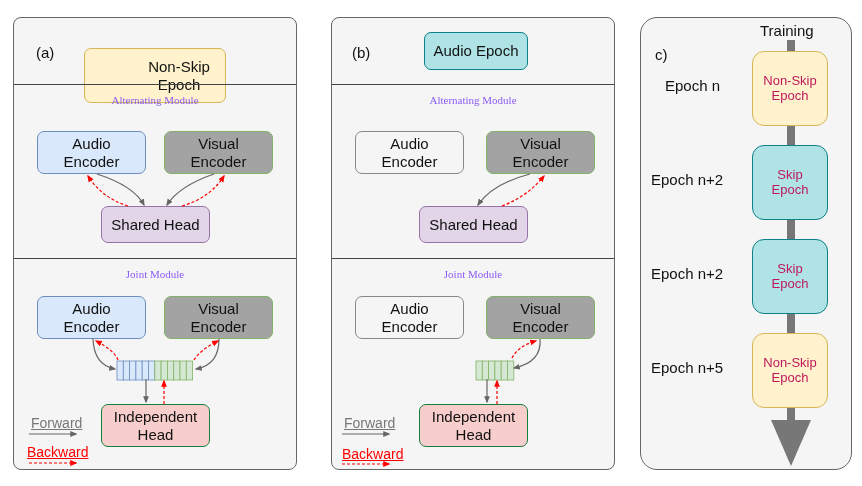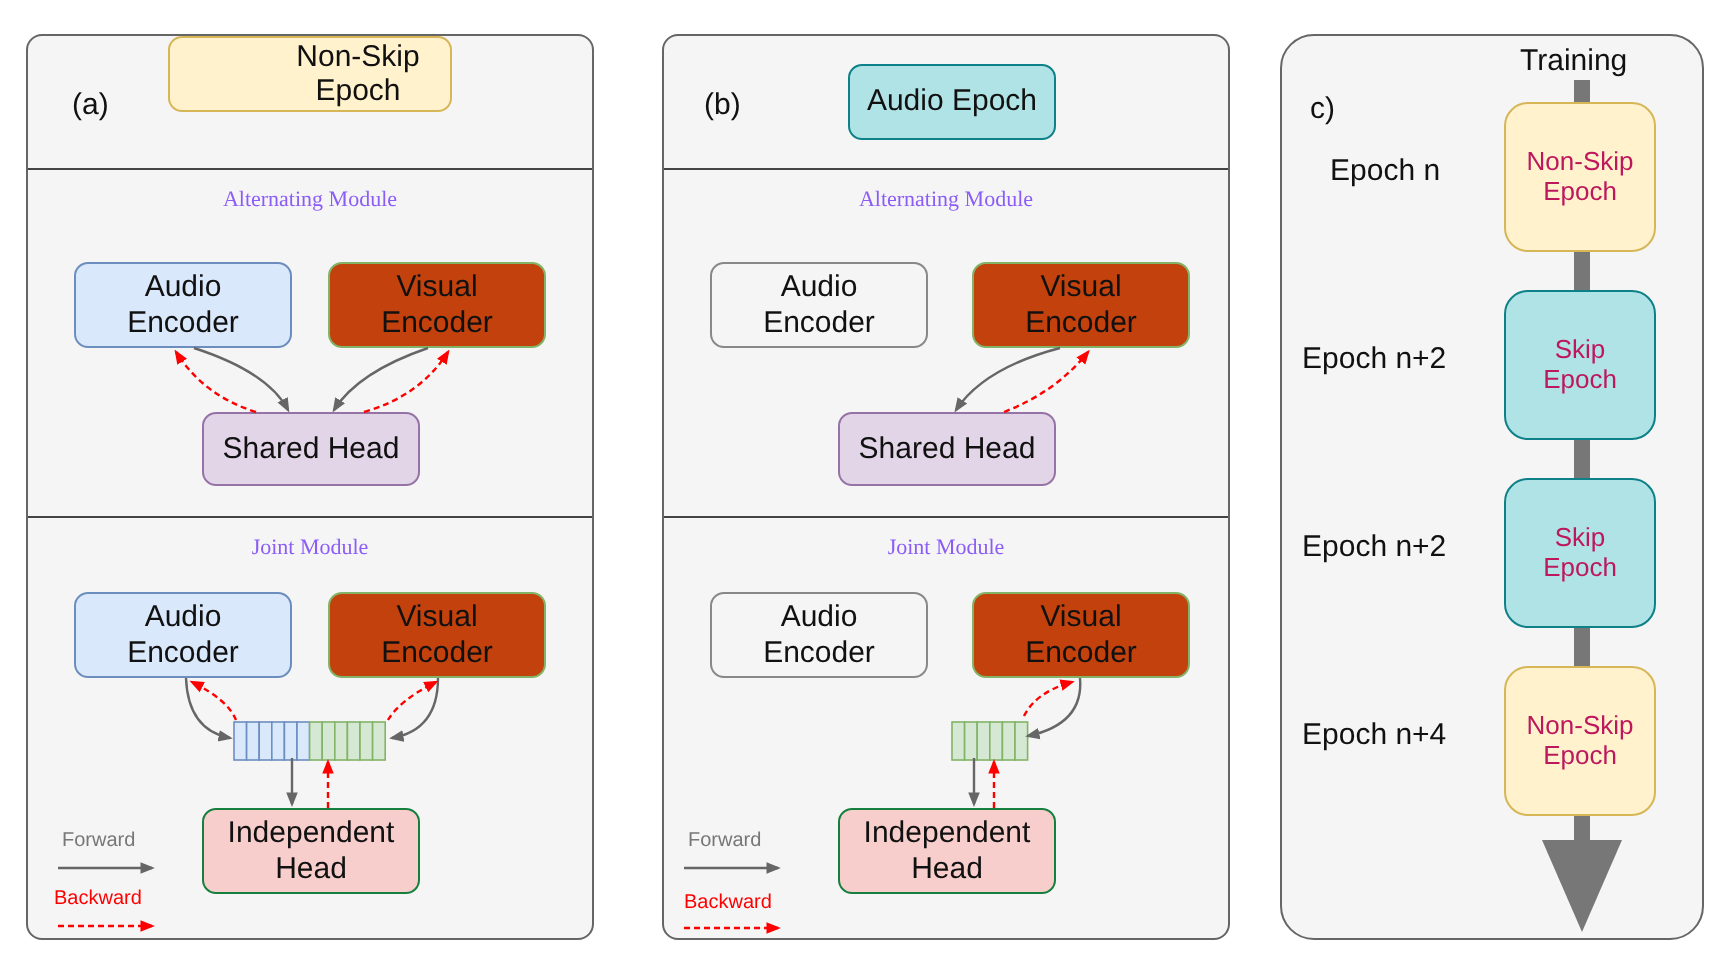--- a/index.html
+++ b/index.html
@@ -2,38 +2,38 @@
 <html><head>
 <meta charset="utf-8">
 <style>
   html,body{margin:0;padding:0;background:#ffffff;}
   body{width:862px;height:486px;position:relative;overflow:hidden;font-family:"Liberation Sans",sans-serif;}
   .panel{position:absolute;background:#f5f5f5;border:1.3px solid #666;border-radius:8px;box-sizing:border-box;}
   .divider{position:absolute;left:0;right:0;height:0;border-top:1.3px solid #444;}
   .abs{position:absolute;}
   .box{position:absolute;box-sizing:border-box;border-radius:7px;display:flex;align-items:center;justify-content:center;text-align:center;color:#be185d;line-height:1.15;}
   .enc-audio{background:#dae8fc;border:1px solid #6c8ebf;}
-  .enc-visual{background:#c2410c;border:1px solid #82b366;}
+  .enc-visual{background:#a3a3a3;border:1px solid #82b366;}
   .enc-off{background:#f5f5f5;border:1px solid #888;color:#9a9a9a;}
   .shared{background:#e1d5e7;border:1px solid #9673a6;}
   .indep{background:#f8cecc;border:1px solid #15803d;}
   .nonskip{background:#fff2cc;border:1px solid #d6b656;}
   .skip{background:#b0e3e6;border:1px solid #0e8088;}
   .serif{font-family:"Liberation Serif",serif;font-size:11px;color:#8b5cf6;}
   .lbl{font-size:15px;color:#111;}
   .f13{font-size:13px;}
-  .legend{font-size:10px;}
+  .legend{font-size:14px;text-decoration:underline;}
   svg.overlay{position:absolute;left:0;top:0;overflow:visible;}
 </style>
 </head>
 <body>
 
 <div class="panel" style="left:13px;top:17px;width:284px;height:453px;">
   <span class="abs lbl" style="left:22px;top:26px;">(a)</span>
-  <div class="box nonskip lbl" style="left:70px;top:0;width:142px;height:38px;padding-left:48px;">Non-Skip Epoch</div>
+  <div class="box nonskip lbl" style="left:70px;top:30px;width:142px;height:55px;padding-left:48px;">Non-Skip Epoch</div>
   <div class="divider" style="top:66px;"></div>
   <span class="abs serif" style="left:0;right:0;text-align:center;top:76px;">Alternating Module</span>
 
   <div class="box enc-audio lbl" style="left:23px;top:113px;width:109px;height:43px;flex-direction:column;">
     <span>Audio</span>
     <span>Encoder</span>
   </div>
   <div class="box enc-visual lbl" style="left:150px;top:113px;width:109px;height:43px;flex-direction:column;">
     <span>Visual</span>
     <span>Encoder</span>
@@ -182,19 +182,19 @@
       <span class="abs lbl" style="left: 10px; top: 153px;">Epoch n+2</span>
       <div class="box f13 skip" style="left: 111px; top: 127px; width: 76px; height: 75px; flex-direction: column; border-radius: 12px;">
         <span>Skip</span>
         <span>Epoch</span>
       </div>
       <span class="abs lbl" style="left: 10px; top: 247px;">Epoch n+2</span>
       <div class="box f13 skip" style="left: 111px; top: 221px; width: 76px; height: 75px; flex-direction: column; border-radius: 12px;">
         <span>Skip</span>
         <span>Epoch</span>
       </div>
-      <span class="abs lbl" style="left: 10px; top: 341px;">Epoch n+4</span>
+      <span class="abs lbl" style="left: 10px; top: 341px;">Epoch n+5</span>
       <div class="box f13 nonskip" style="left: 111px; top: 315px; width: 76px; height: 75px; flex-direction: column; border-radius: 12px;">
         <span>Non-Skip</span>
         <span>Epoch</span>
       </div>
     </div>
 </div>
 
 </body></html>

